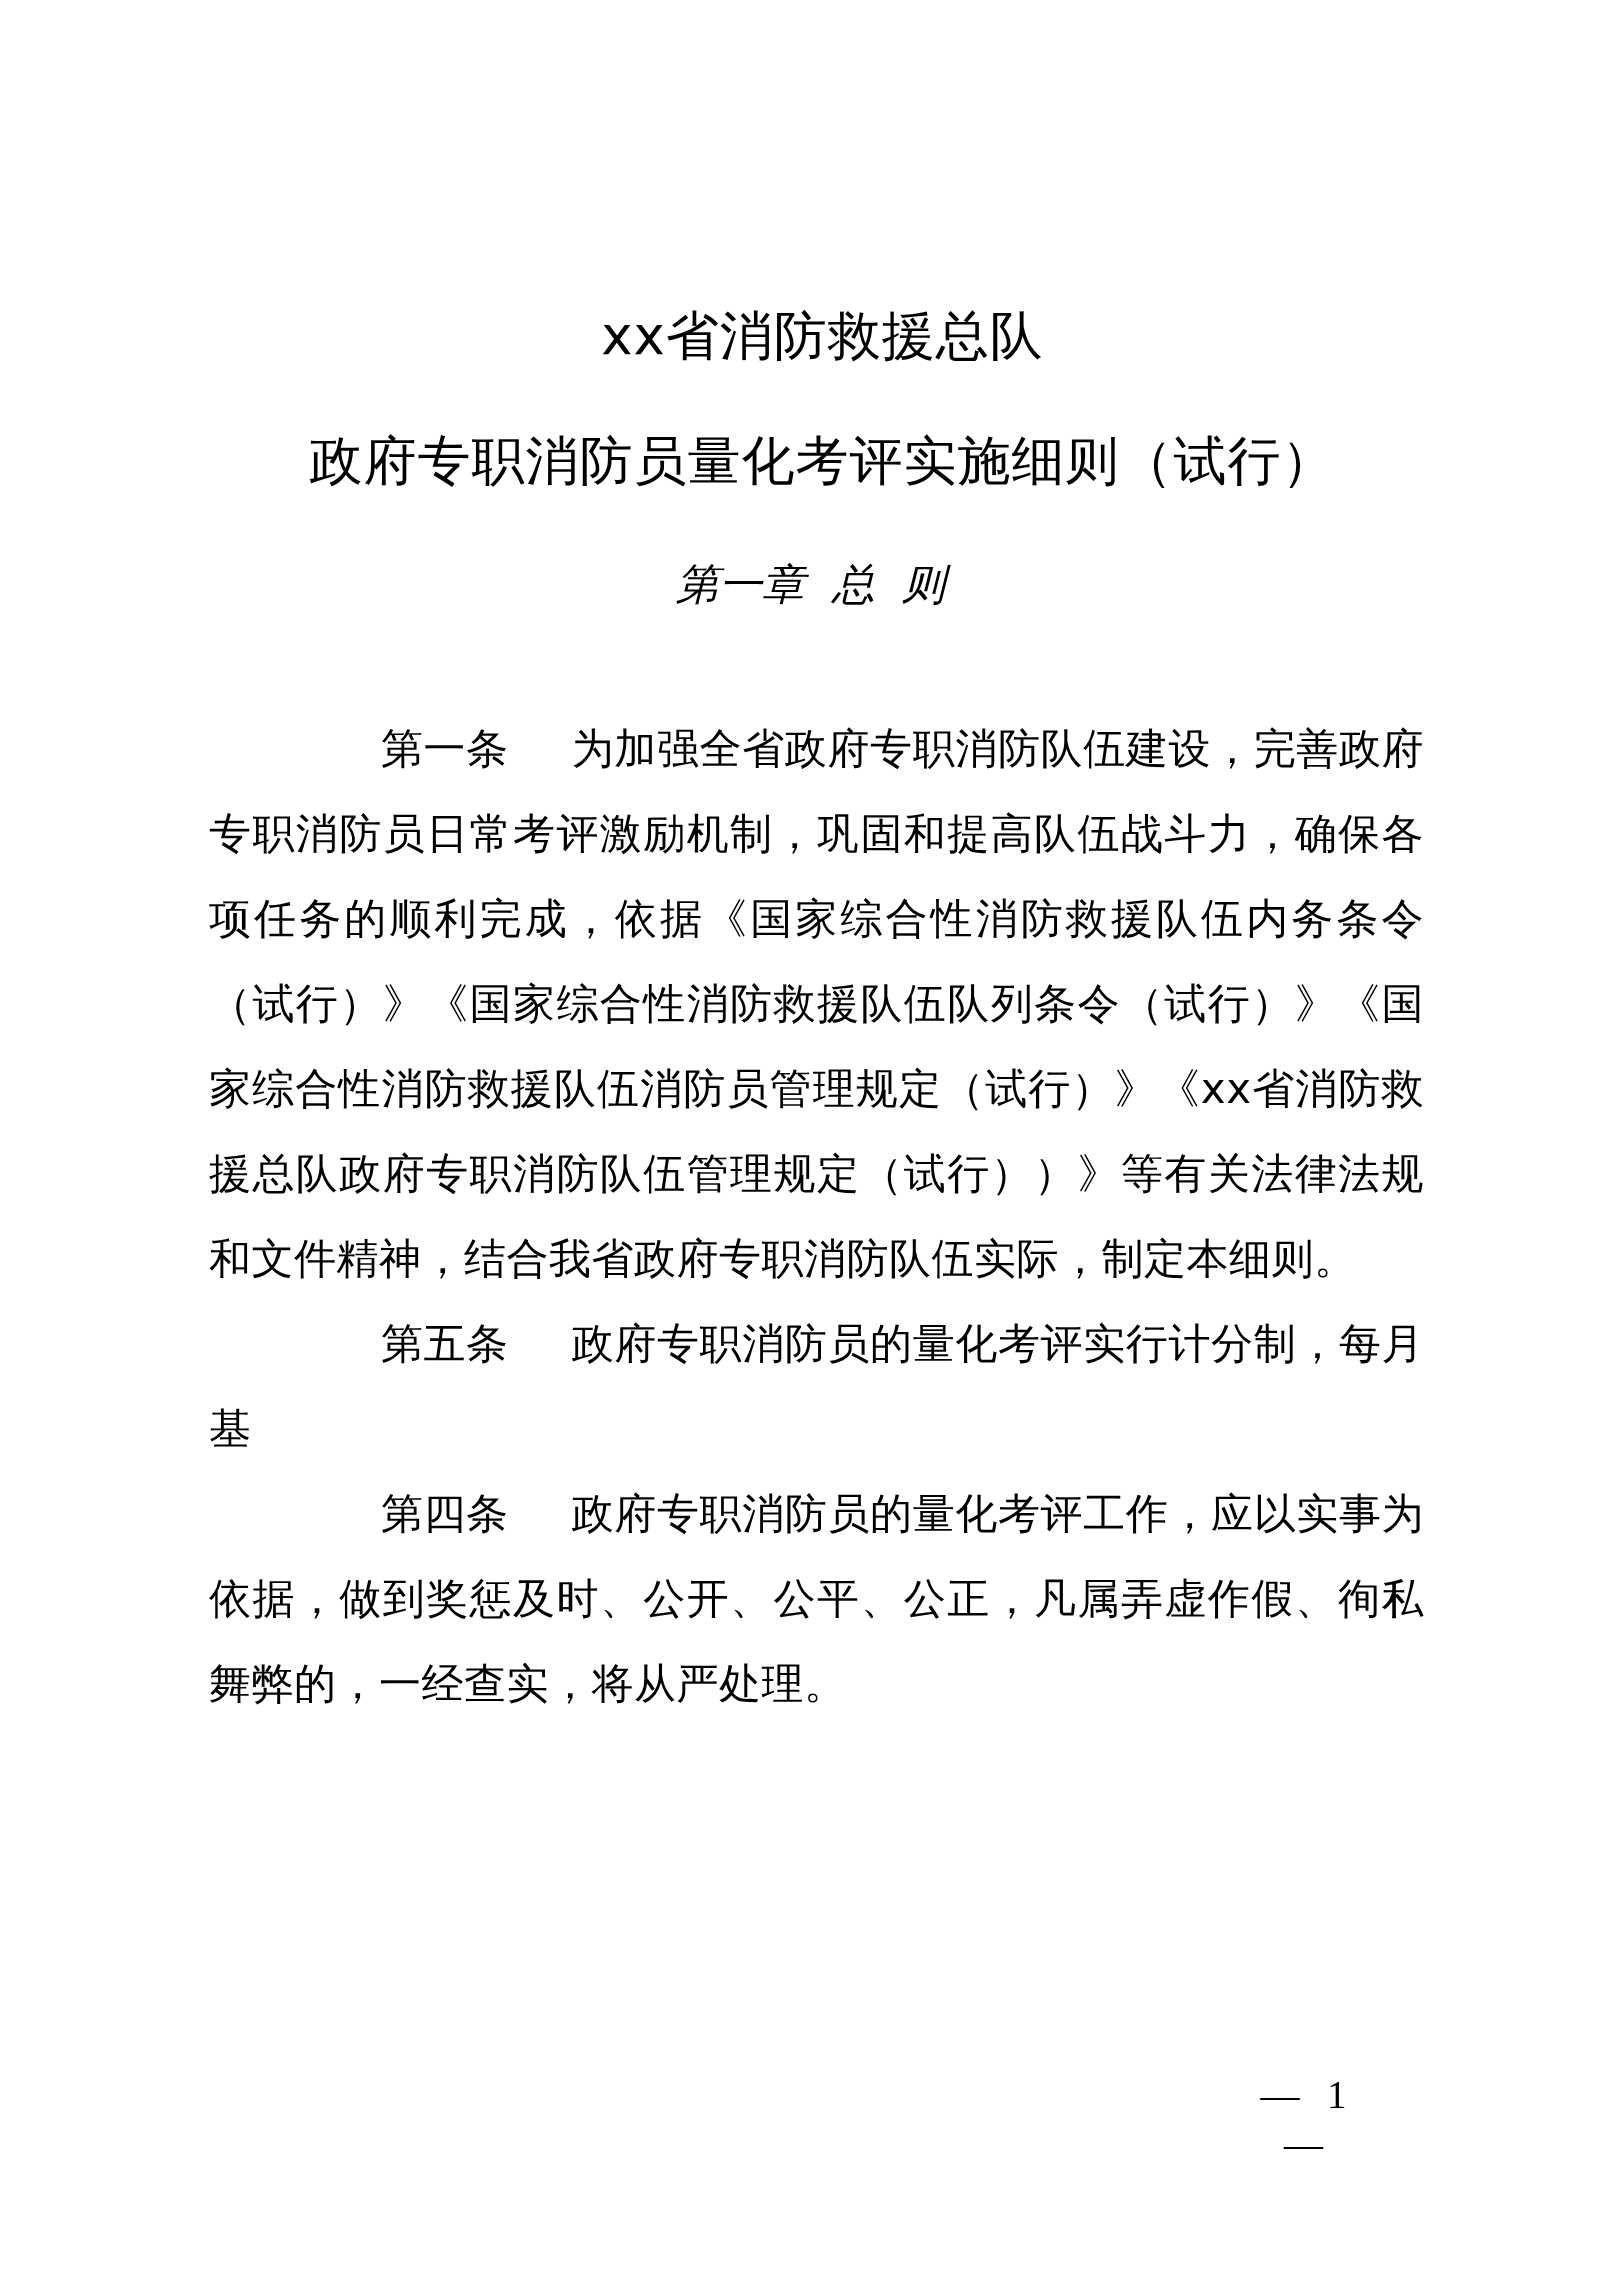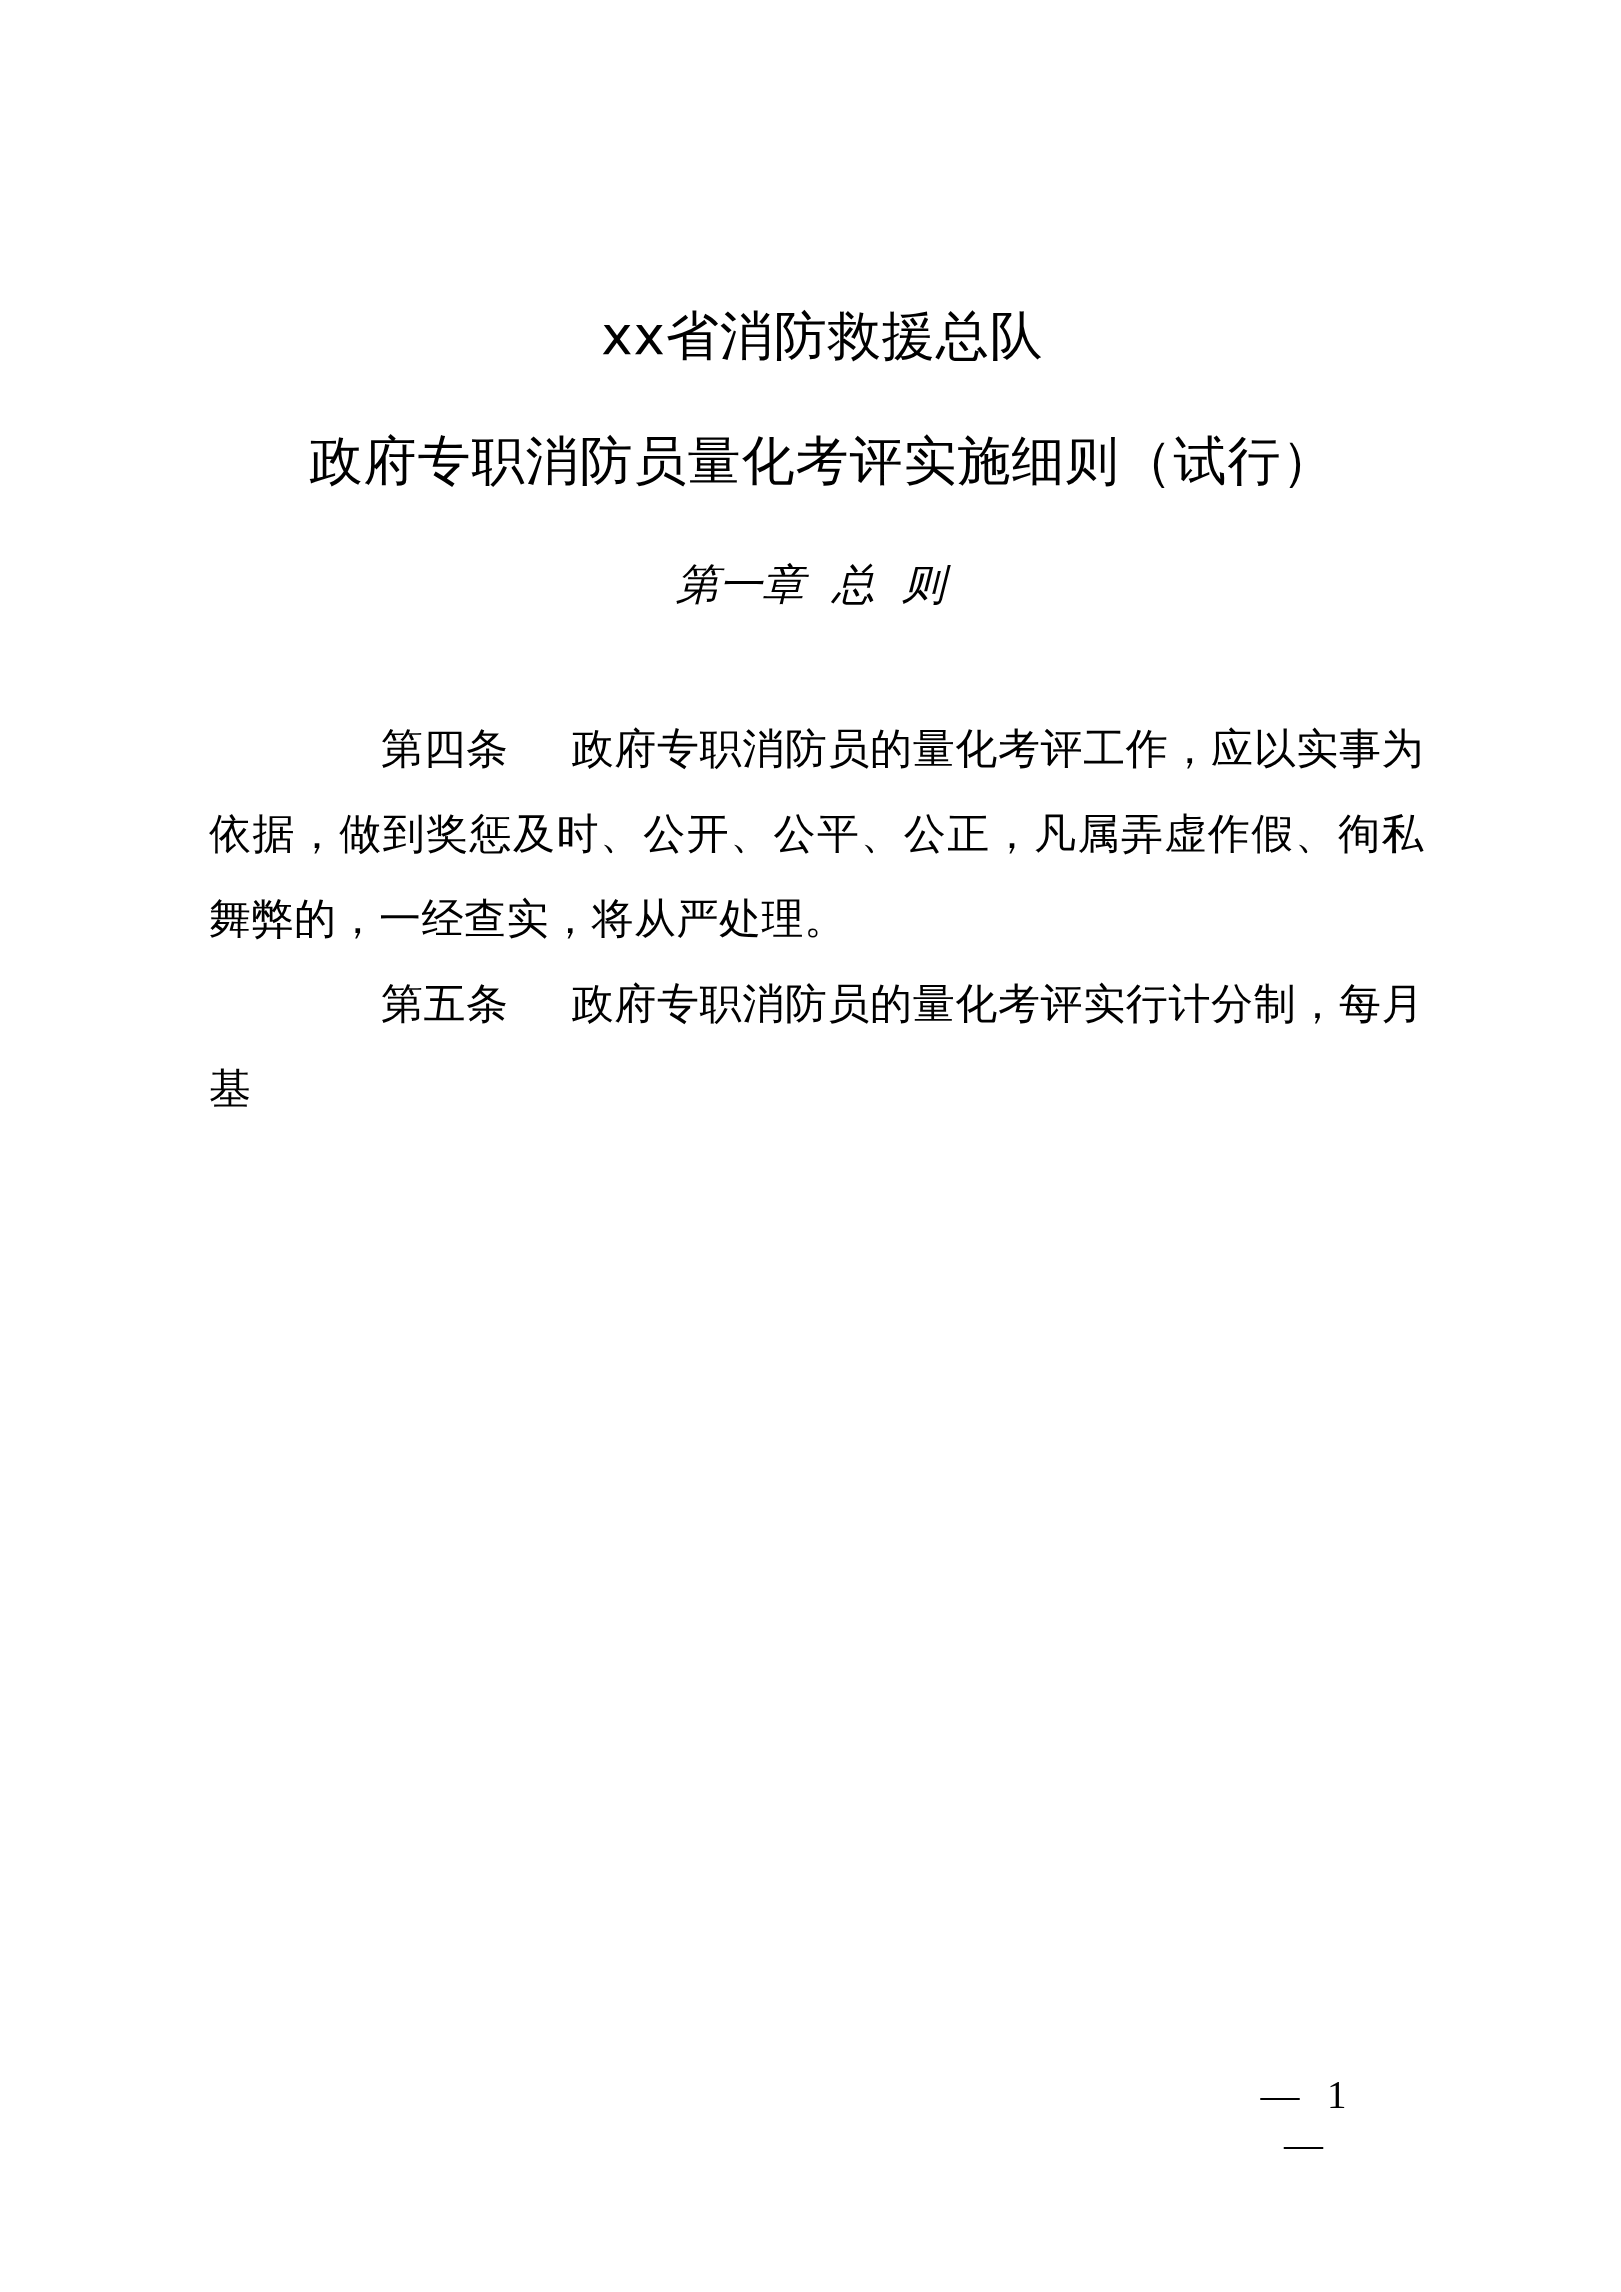--- a/index.html
+++ b/index.html
@@ -23,19 +23,20 @@
 </head>
 <body>
 
 <div class="page">
   <div class="title l1">xx省消防救援总队</div>
   <div class="title l2">政府专职消防员量化考评实施细则（试行）</div>
 
   <div class="chapter">第一章 总 则</div>
 
   <div class="body">
+    <p class="para"><span class="art">第一条</span><span>为加强全省政府专职消防队伍建设，完善政府专职消防员日常考评激励机制，巩固和提高队伍战斗力，确保各项任务的顺利完成，依据《国家综合性消防救援队伍内务条令（试行）》《国家综合性消防救援队伍队列条令（试行）》《国家综合性消防救援队伍消防员管理规定（试行）》《xx省消防救援总队政府专职消防队伍管理规定（试行））》等有关法律法规和文件精神，结合我省政府专职消防队伍实际，制定本细则。</span></p>
+    <p class="para"><span class="art">第五条</span><span>政府专职消防员的量化考评实行计分制，每月基</span></p>
     <p class="para"><span class="art">第四条</span><span>政府专职消防员的量化考评工作，应以实事为依据，做到奖惩及时、公开、公平、公正，凡属弄虚作假、徇私舞弊的，一经查实，将从严处理。</span></p>
-    <p class="para"><span class="art">第五条</span><span>政府专职消防员的量化考评实行计分制，每月基</span></p>
   </div>
 
   <div class="footer">— 1 —</div>
 </div>
 
 
 </body></html>

